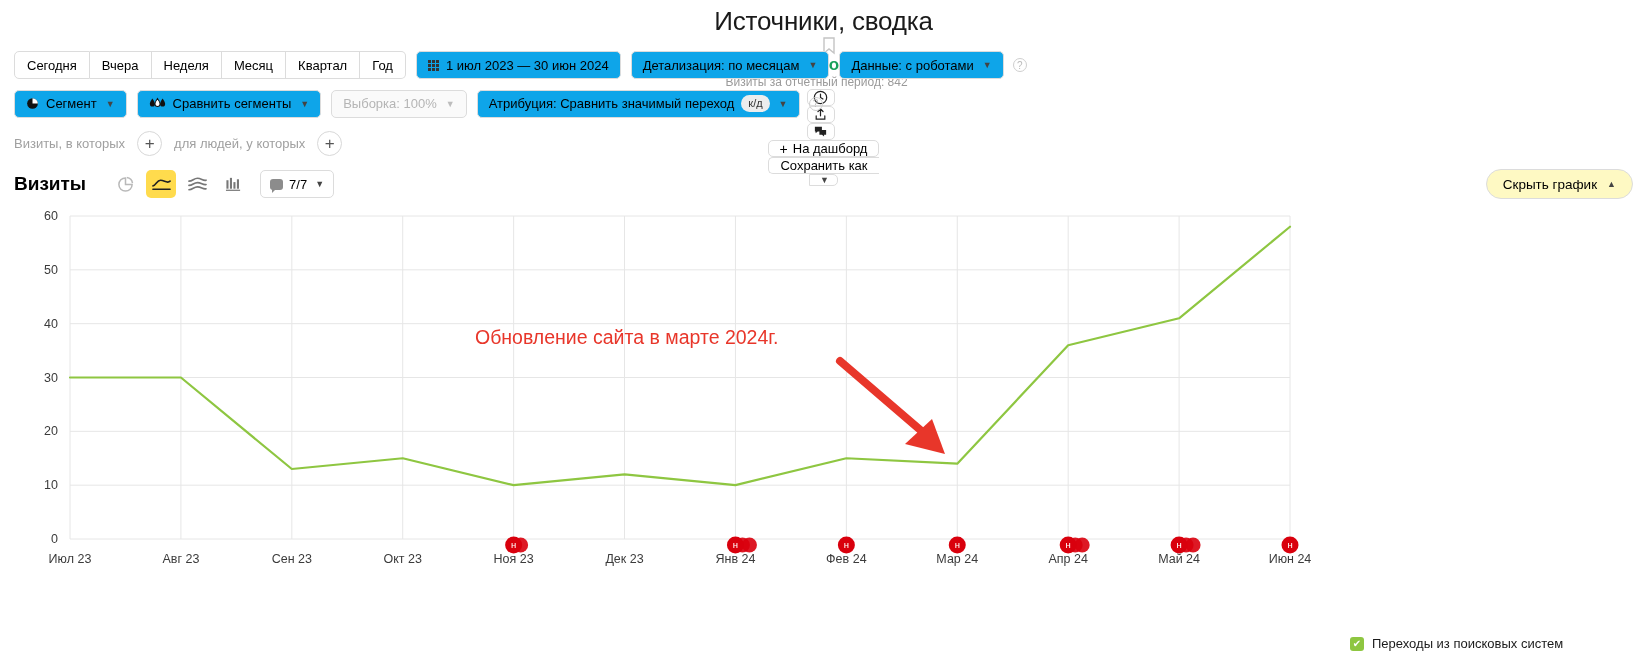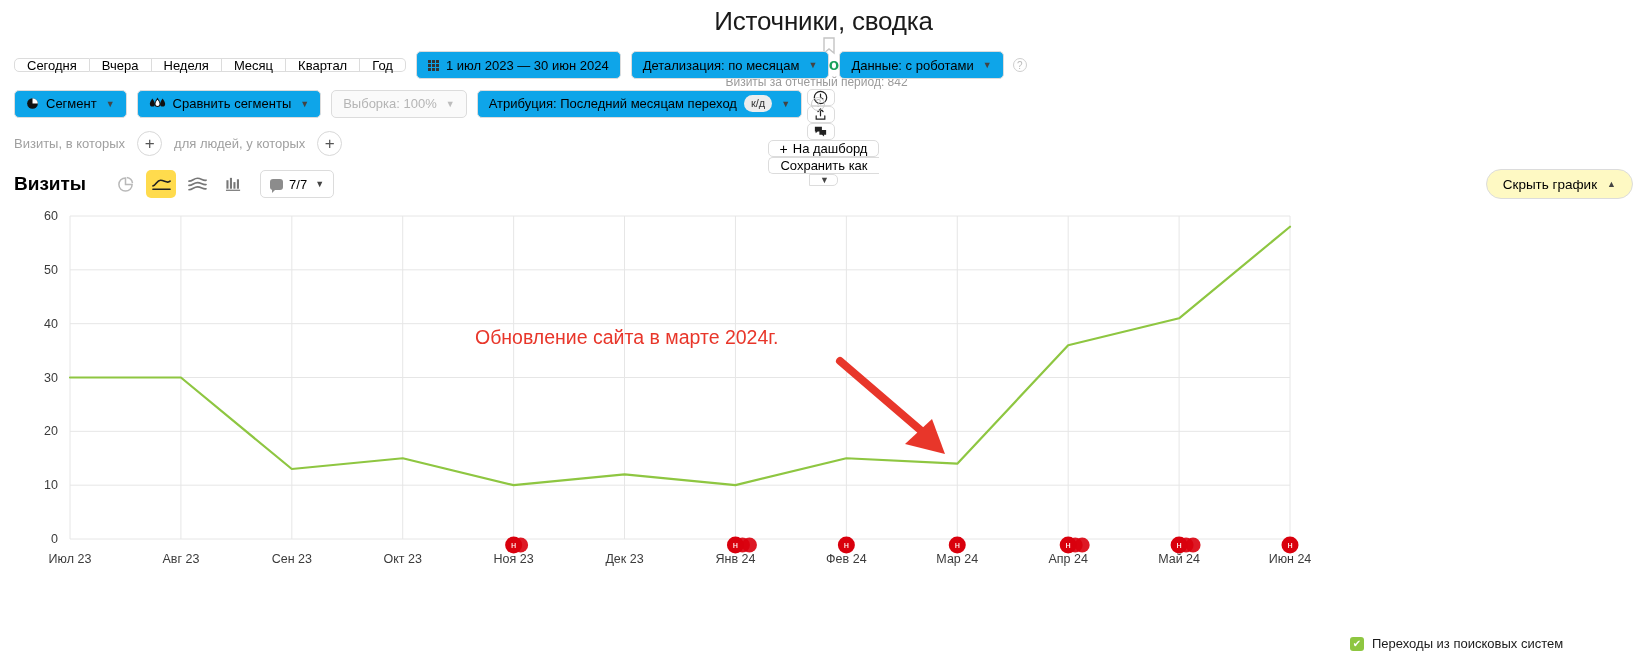--- a/index.html
+++ b/index.html
@@ -96,21 +96,21 @@
 
   
   .row-periods {
     display: flex;
     align-items: center;
     padding: 8px 14px 0 14px;
     height: 38px;
   }
   .seg-group { display: flex; }
   .seg-btn {
-    height: 14px;
+    height: 28px;
     border: 1px solid #dcdcdc;
     border-left: none;
     background: #fff;
     font-size: 13px;
     padding: 0 12px;
     display: flex; align-items: center;
     cursor: pointer;
     color: #000;
     white-space: nowrap;
   }
@@ -390,21 +390,21 @@
     <span>Сравнить сегменты</span>
     <span class="chev">▼</span>
   </div>
 
   <div class="pill disabled">
     <span>Выборка: 100%</span>
     <span class="chev dim">▼</span>
   </div>
 
   <div class="pill">
-    <span>Атрибуция: Последний месяцам переход</span>
+    <span>Атрибуция: Сравнить значимый переход</span>
     <span class="kd-badge">к/д</span>
     <span class="chev">▼</span>
   </div>
 
   <div class="q-mark">?</div>
 </div>
 
 <div class="row-filters">
   <span class="filter-label">Визиты, в которых</span>
   <span class="add-circle">+</span>

